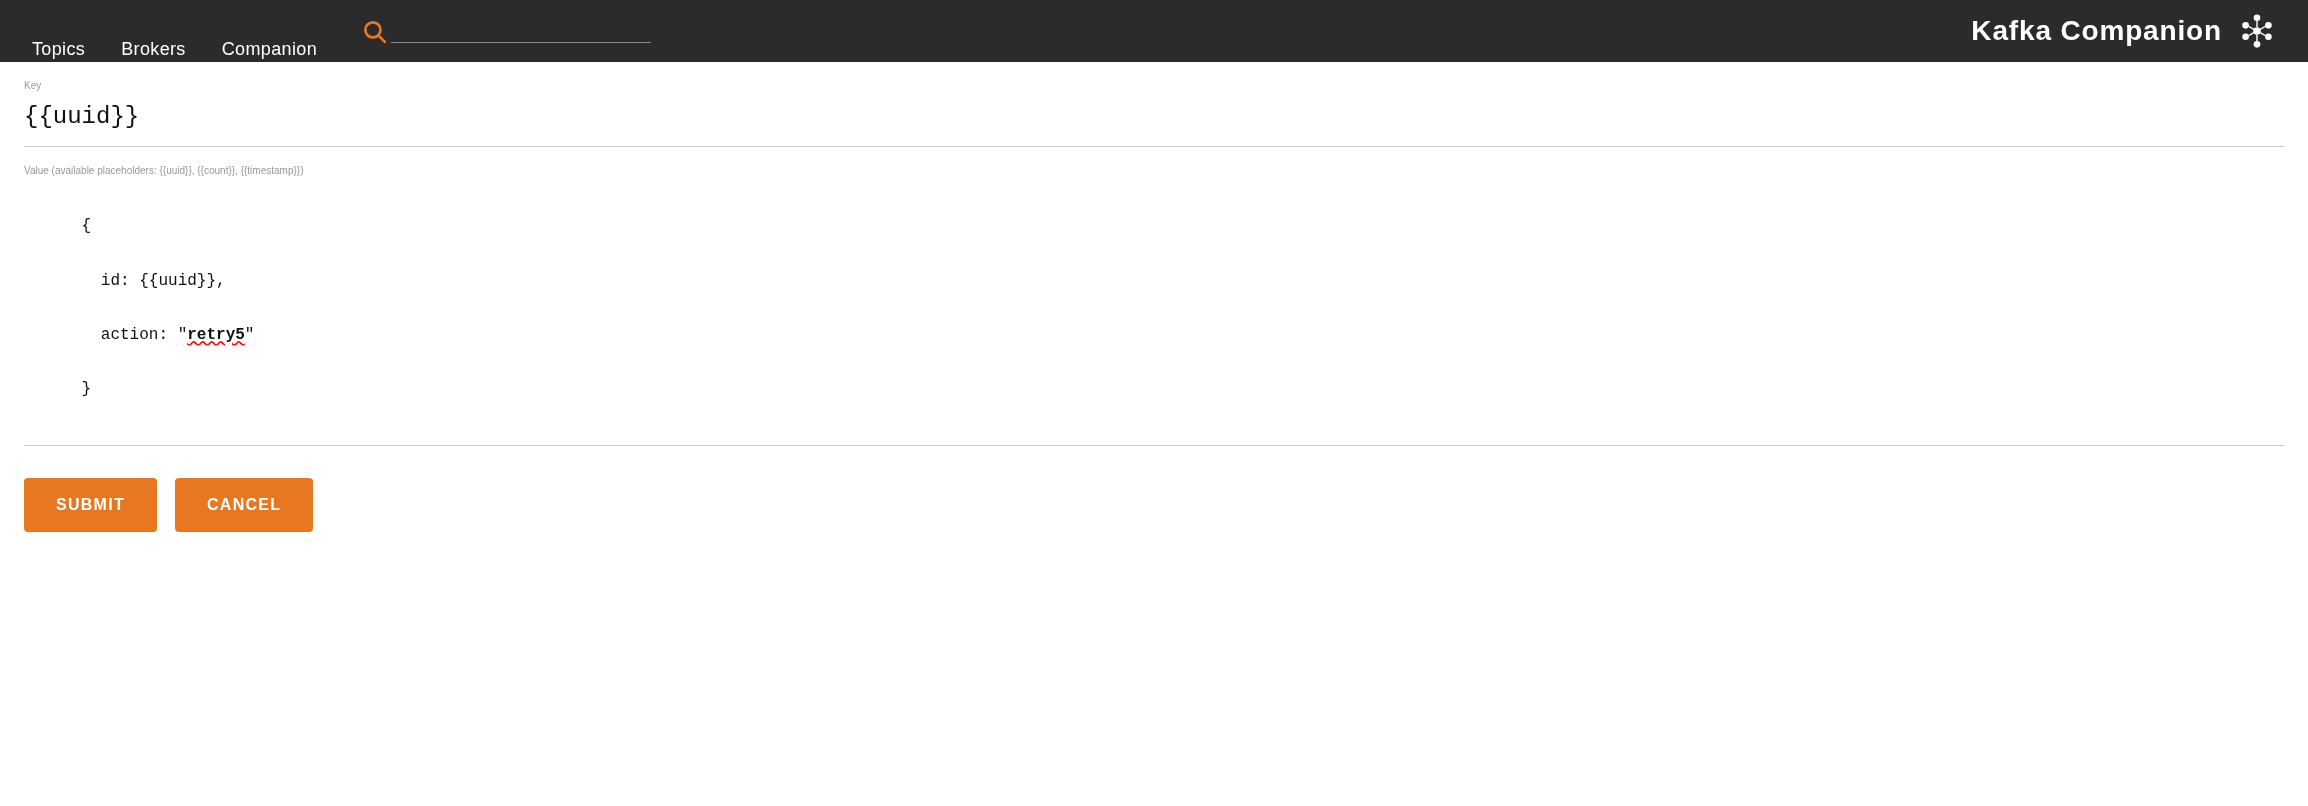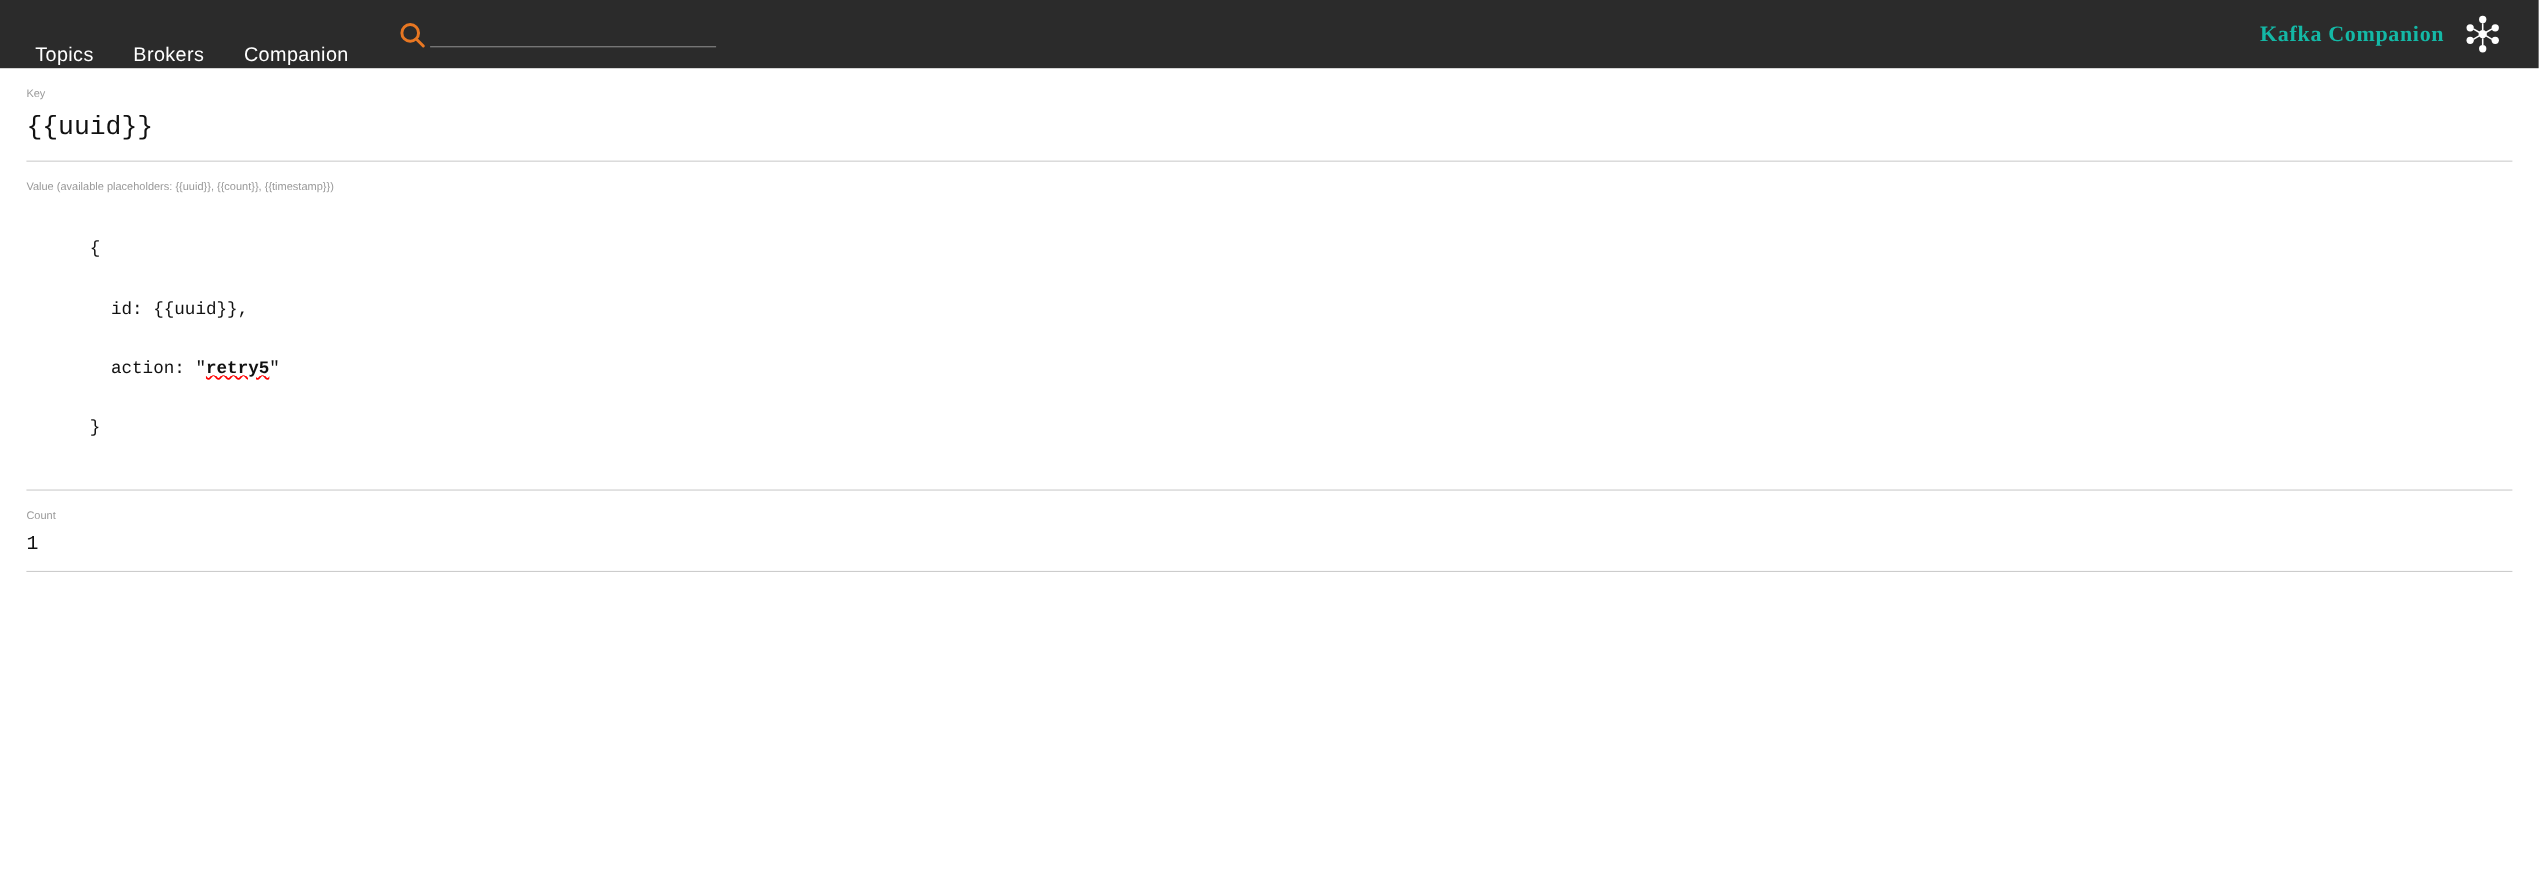--- a/index.html
+++ b/index.html
@@ -61,25 +61,24 @@
     }
 
     .header-brand {
       margin-left: auto;
       display: flex;
       align-items: center;
       gap: 16px;
     }
 
     .brand-name {
-      color: #14b8a6;
-      font-size: 20px;
+      color: #ffffff;
+      font-size: 28px;
       font-weight: 600;
       letter-spacing: 0.03em;
-      font-family: Liberation Serif, serif;
     }
 
     .brand-icon {
       color: #fff;
       width: 38px;
       height: 38px;
     }
 
     
     .main-content {
@@ -209,19 +208,19 @@
   <div class="form-section">
     <div class="form-label">Value (available placeholders: {{uuid}}, {{count}}, {{timestamp}})</div>
     <div class="form-value-multiline">
       <span>{</span><br>
       <span>  id: {{uuid}},</span><br>
       <span>  action: "<span class="value-underline-red">retry5</span>"</span><br>
       <span>}</span>
     </div>
   </div>
 
-  <div class="form-section">
-    <div class="form-label">Count</div>
-    <div class="count-value">1</div>
-  </div>
-
+
+  <div class="button-row">
+    <button class="btn-submit">SUBMIT</button>
+    <button class="btn-cancel">CANCEL</button>
+  </div>
 
 </main>
 
 </body></html>

